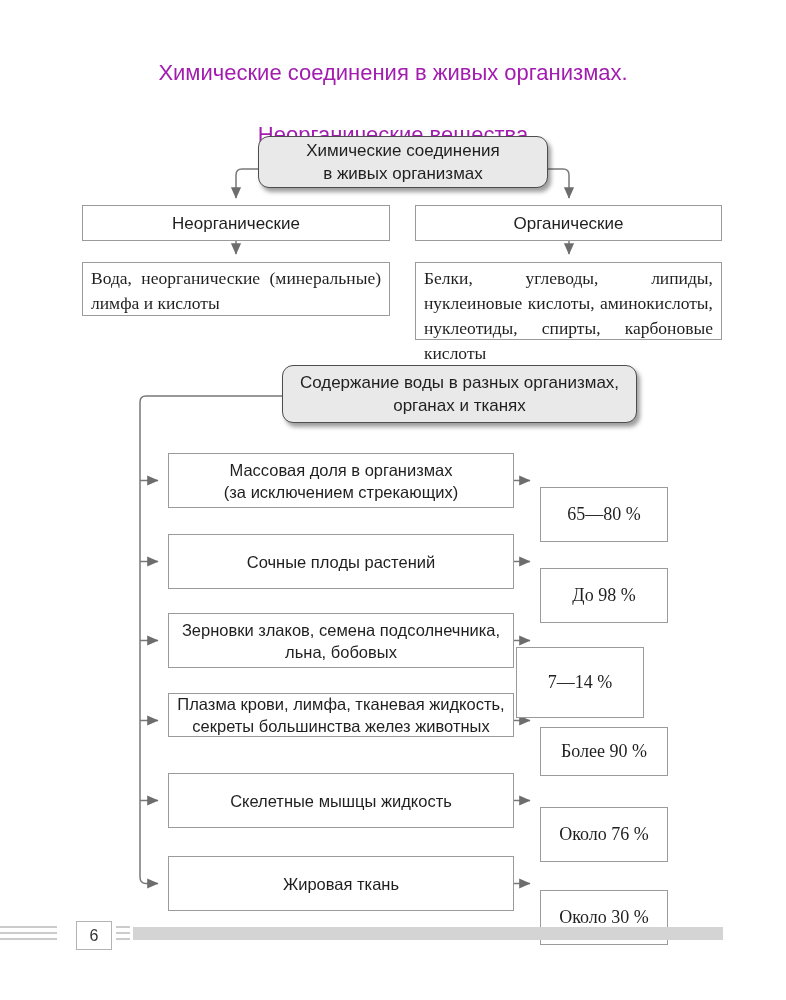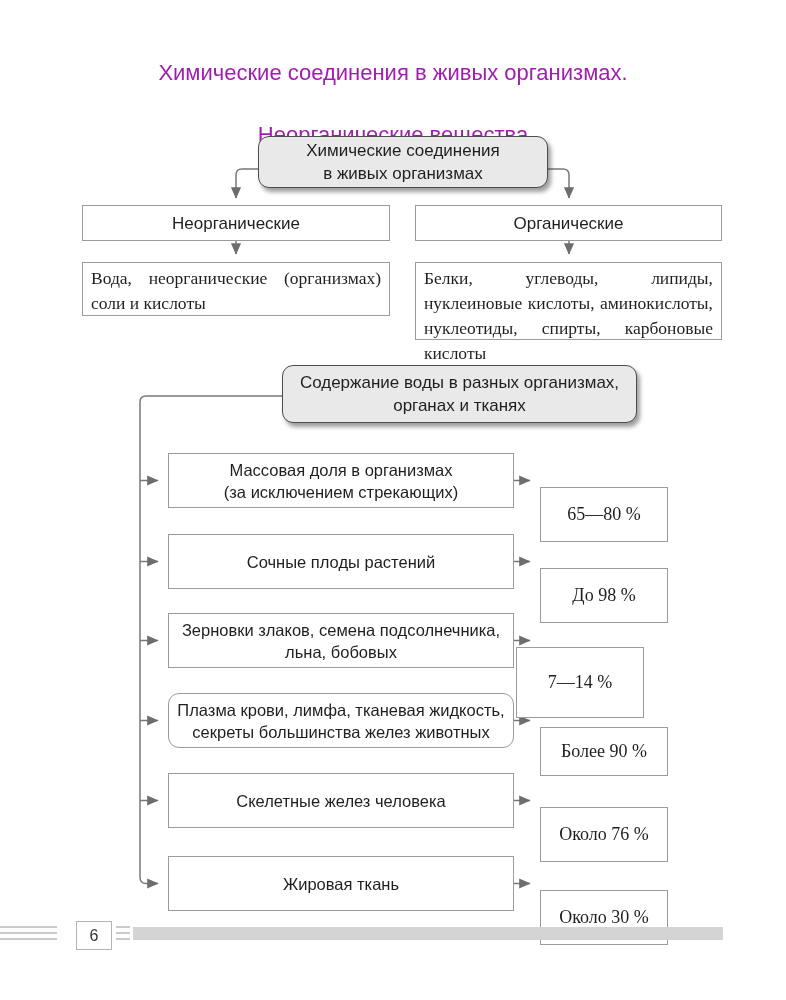--- a/index.html
+++ b/index.html
@@ -111,42 +111,42 @@
     <path class="conn" d="M514,800.5 L530,800.5" marker-end="url(#arrow)"></path>
     <path class="conn" d="M514,883.5 L530,883.5" marker-end="url(#arrow)"></path>
   </svg>
 
   <div class="abs round-box" style="left:258px;top:136px;width:290px;height:52px;">Химические соединения
 в живых организмах</div>
 
   <div class="abs rect-box" style="left:82px;top:205px;width:308px;height:36px;">Неорганические</div>
   <div class="abs rect-box" style="left:415px;top:205px;width:307px;height:36px;">Органические</div>
 
-  <div class="abs rect-box serif" style="left:82px;top:262px;width:308px;height:54px;">Вода, неорганические (организмах) соли и кислоты</div>
+  <div class="abs rect-box serif" style="left:82px;top:262px;width:308px;height:54px;">Вода, неорганические (минеральные) лимфа и кислоты</div>
   <div class="abs rect-box serif" style="left:415px;top:262px;width:307px;height:78px;">Белки, углеводы, липиды, нуклеиновые кислоты, аминокислоты, нуклеотиды, спирты, карбоновые кислоты</div>
 
   <div class="abs round-box" style="left:282px;top:365px;width:355px;height:58px;">Содержание воды в разных организмах,
 органах и тканях</div>
 
   <div class="abs rect-box row-label" style="left:168px;top:453px;width:346px;height:55px;">Массовая доля в организмах
 (за исключением стрекающих)</div>
   <div class="abs rect-box row-value" style="left:540px;top:453px;width:128px;height:55px;">65—80 %</div>
 
   <div class="abs rect-box row-label" style="left:168px;top:534px;width:346px;height:55px;">Сочные плоды растений</div>
   <div class="abs rect-box row-value" style="left:540px;top:534px;width:128px;height:55px;">До 98 %</div>
 
   <div class="abs rect-box row-label" style="left:168px;top:613px;width:346px;height:55px;">Зерновки злаков, семена подсолнечника,
 льна, бобовых</div>
   <div class="abs rect-box row-value" style="left:516px;top:613px;width:128px;height:71px;">7—14 %</div>
 
-  <div class="abs rect-box row-label" style="left:168px;top:693px;width:346px;height:55px;border-radius:11px;">Плазма крови, лимфа, тканевая жидкость,
+  <div class="abs rect-box row-label" style="left:168px;top:693px;width:346px;height:44px;">Плазма крови, лимфа, тканевая жидкость,
 секреты большинства желез животных</div>
   <div class="abs rect-box row-value" style="left:540px;top:693px;width:128px;height:49px;">Более 90 %</div>
 
-  <div class="abs rect-box row-label" style="left:168px;top:773px;width:346px;height:55px;">Скелетные желез человека</div>
+  <div class="abs rect-box row-label" style="left:168px;top:773px;width:346px;height:55px;">Скелетные мышцы жидкость</div>
   <div class="abs rect-box row-value" style="left:540px;top:773px;width:128px;height:55px;">Около 76 %</div>
 
   <div class="abs rect-box row-label" style="left:168px;top:856px;width:346px;height:55px;">Жировая ткань</div>
   <div class="abs rect-box row-value" style="left:540px;top:856px;width:128px;height:55px;">Около 30 %</div>
 
   <div class="abs" style="left:0;top:926px;width:57px;">
     <div class="footer-line" style="margin-bottom:4px;"></div>
     <div class="footer-line" style="margin-bottom:4px;"></div>
     <div class="footer-line"></div>
   </div>

